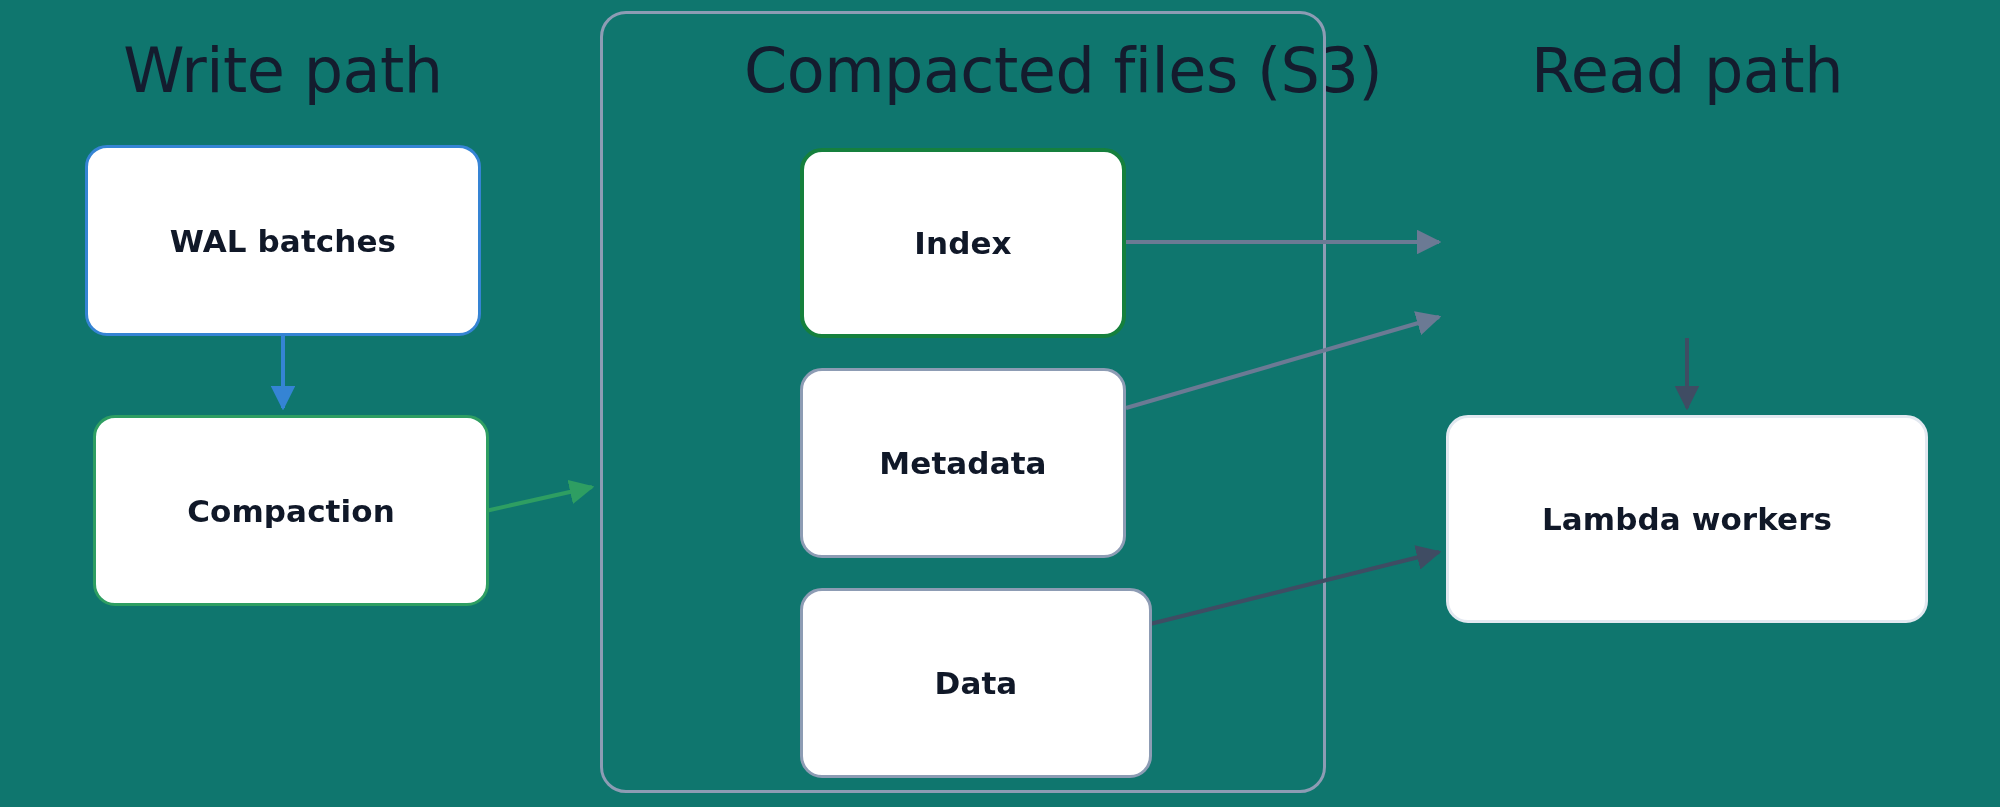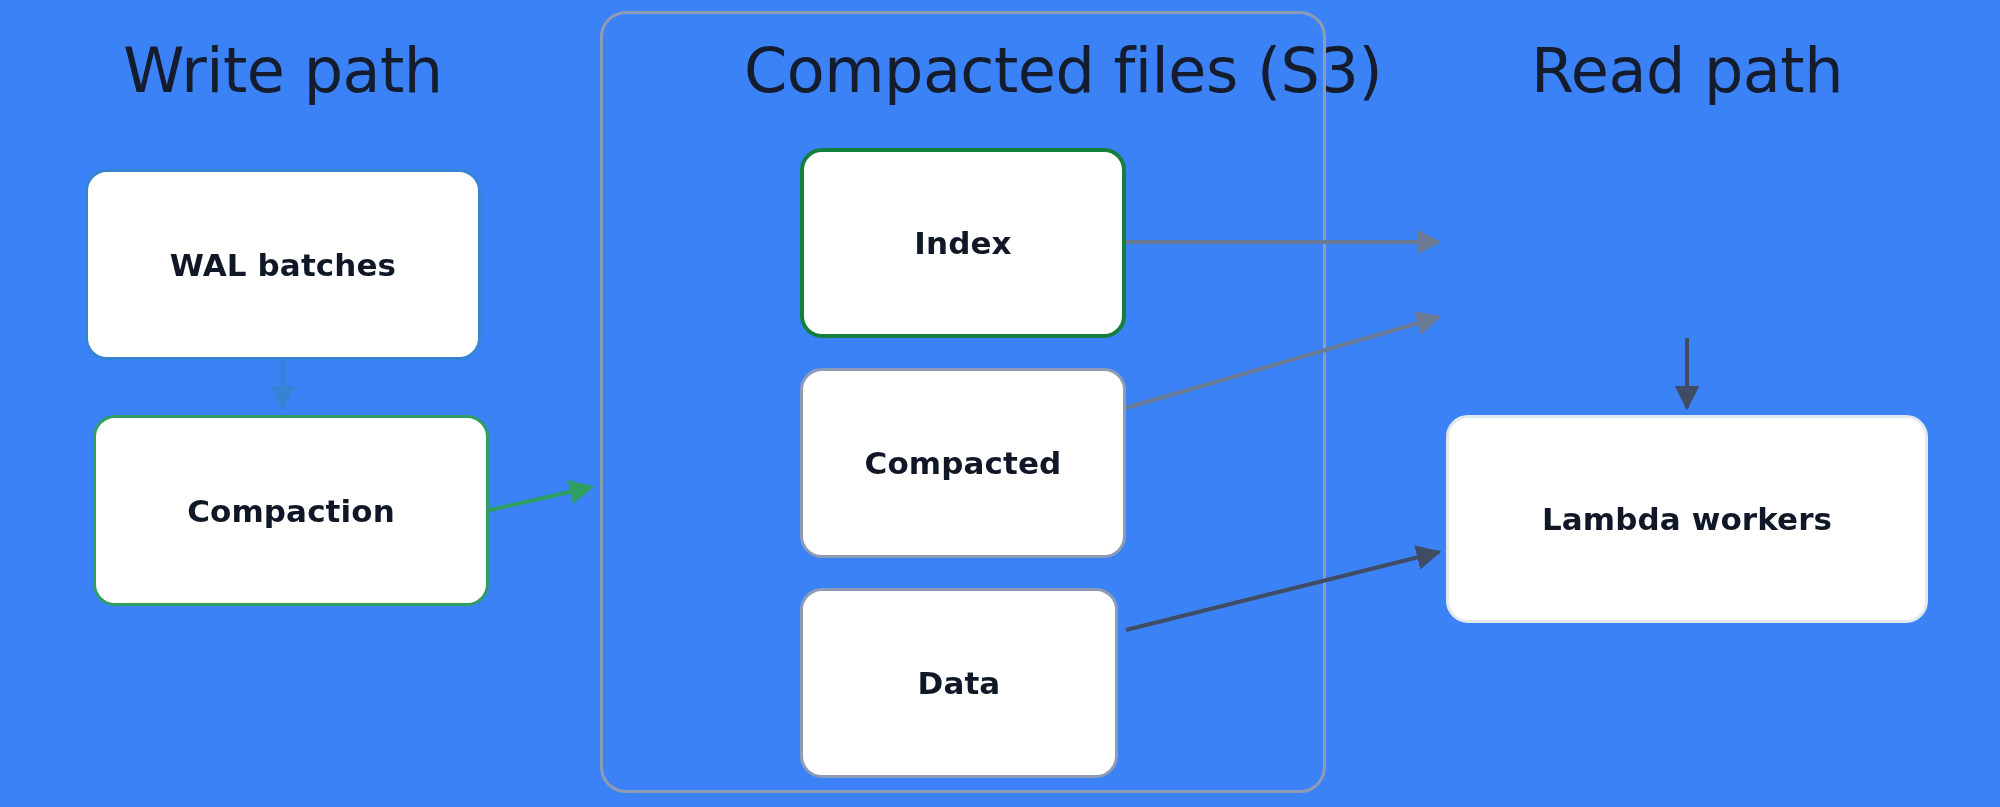--- a/index.html
+++ b/index.html
@@ -4,21 +4,21 @@
 <style>
   html, body {
     margin: 0;
     padding: 0;
     background: #ffffff;
   }
   #stage {
     position: relative;
     width: 2000px;
     height: 807px;
-    background: #3b82f6;
+    background: #0f766e;
     overflow: hidden;
     font-family: "DejaVu Sans", "Liberation Sans", sans-serif;
   }
 
   
   .section-title {
     position: absolute;
     font-family: "DejaVu Sans", "Liberation Sans", sans-serif;
     font-weight: 400;
     font-size: 62px;
@@ -60,21 +60,20 @@
     font-size: 31px;
     color: #101828;
     letter-spacing: 0.1px;
     white-space: nowrap;
   }
 
   
   #node-wal {
     left: 85px;  top: 145px;  width: 396px;  height: 191px;
     border: 3px solid #3584d4;
-    margin-top: 24px;
   }
   #node-compaction {
     left: 85px;  top: 415px;  width: 396px;  height: 191px;
     border: 3px solid #2e9e62;
     margin-left: 8px;
   }
 
   
   #group-s3 {
     position: absolute;
@@ -88,21 +87,21 @@
   
   #node-index {
     left: 800px;  top: 148px;  width: 326px;  height: 190px;
     border: 4px solid #15803d;
   }
   #node-metadata {
     left: 800px;  top: 368px;  width: 326px;  height: 190px;
     border: 3px solid #8d9cb4;
   }
   #node-data {
-    left: 800px;  top: 588px;  width: 318px;  height: 190px;
+    left: 800px;  top: 588px;  width: 352px;  height: 190px;
     border: 3px solid #8d9cb4;
   }
 
   
   #node-query-planner {
     left: 1446px;  top: 145px;  width: 482px;  height: 192px;
     border: 3px solid #e2e8f0;
   }
   #node-lambda {
     left: 1446px;  top: 415px;  width: 482px;  height: 208px;
@@ -166,21 +165,21 @@
 
   <div class="node" id="node-compaction">
     <span class="node-label">Compaction</span>
   </div>
 
   <div class="node" id="node-index">
     <span class="node-label">Index</span>
   </div>
 
   <div class="node" id="node-metadata">
-    <span class="node-label">Compacted</span>
+    <span class="node-label">Metadata</span>
   </div>
 
   <div class="node" id="node-data">
     <span class="node-label">Data</span>
   </div>
 
 
   <div class="node" id="node-lambda">
     <span class="node-label">Lambda workers</span>
   </div>

